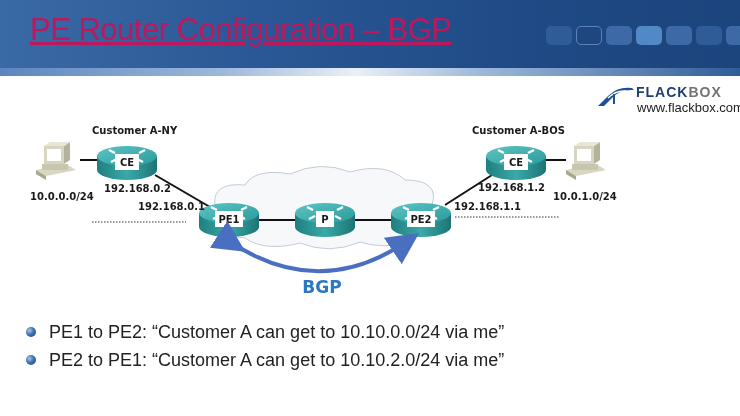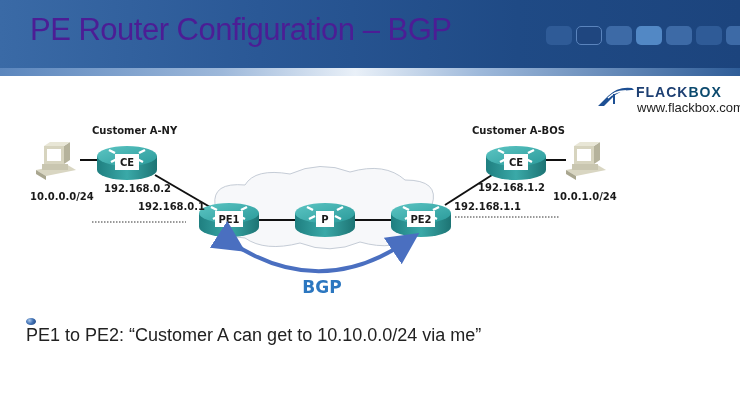--- a/index.html
+++ b/index.html
@@ -2,36 +2,36 @@
 <html><head>
 <meta charset="utf-8">
 <style>
   html, body { margin:0; padding:0; }
   body { width:740px; height:416px; background:#ffffff; position:relative; overflow:hidden;
          font-family:"Liberation Sans", sans-serif; }
   .header { position:absolute; left:0; top:0; width:740px; height:75px;
             background:linear-gradient(90deg,#3a6aa6 0%,#2a5896 35%,#1f4a85 70%,#1c447d 100%); }
   .header-strip { position:absolute; left:0; top:68px; width:740px; height:8px;
             background:linear-gradient(90deg,#5b86bd 0%,#9db8da 30%,#e9f0f8 48%,#9db8da 65%,#2f5d98 100%); }
-  .title { position:absolute; left:30px; top:12px; font-size:31px; color:#4c1d95; letter-spacing:-0.5px;
-           font-family:"Liberation Sans", sans-serif; }
+  .title { position:absolute; left:30px; top:12px; font-size:31px; color:#be185d; letter-spacing:-0.5px;
+           font-family:"Liberation Sans", sans-serif;text-decoration:underline; }
   .tiles { position:absolute; left:546px; top:26px; display:flex; gap:4px; }
   .tile { width:26px; height:19px; border-radius:5px; background:#2f5b97; }
   .tile.outlined { background:#1f467f; border:1px solid #5a84bd; width:24px; height:17px; }
   .tile.mid { background:#3d6aa6; }
   .tile.active { background:#5288c5; }
   .logo { position:absolute; left:596px; top:84px; }
   .logo-name { position:absolute; left:40px; top:0; font-size:14px; color:#1d3f72; font-weight:bold; letter-spacing:1px; white-space:nowrap; }
-  .logo-name .box { color:#0c4a6e; }
+  .logo-name .box { color:#737373; }
   .logo-url { position:absolute; left:41px; top:16px; font-size:13px; color:#222; white-space:nowrap; }
   svg.diagram { position:absolute; left:0; top:0; }
   .lbl { font-family:"DejaVu Sans", sans-serif; font-size:10px; font-weight:bold; fill:#1a1a1a; }
   .bgp { font-family:"DejaVu Sans", sans-serif; font-size:17px; font-weight:bold; fill:#2c77c0; }
   .bullets { position:absolute; left:26px; top:318px; }
-  .bullet { position:relative; height:28px; display:flex; align-items:flex-start;flex-direction:column; }
+  .bullet { position:relative; height:28px; display:flex; align-items:center; }
   .dot { width:10px; height:10px; border-radius:50%; background:radial-gradient(circle at 35% 35%,#a9c6ea 0%,#3f70b3 45%,#1c3f78 100%); margin-right:13px; }
   .btxt { font-size:18px; color:#222; font-family:"Liberation Sans", sans-serif; }
 </style>
 </head>
 <body>
 
 <div class="header"></div>
 <div class="header-strip"></div>
 <div class="title">PE Router Configuration – BGP</div>
 <div class="tiles">
@@ -140,13 +140,17 @@
 
   <path d="M232,243 Q320,300 406,242" stroke="#4a6fc0" stroke-width="4" fill="none" marker-start="url(#ah)" marker-end="url(#ah)"></path>
   <text class="bgp" x="322" y="293" text-anchor="middle">BGP</text>
 </svg>
 
 <div class="bullets">
   <div class="bullet">
     <span class="dot"></span>
     <span class="btxt">PE1 to PE2: “Customer A can get to 10.10.0.0/24 via me”</span>
   </div>
+  <div class="bullet">
+    <span class="dot"></span>
+    <span class="btxt">PE2 to PE1: “Customer A can get to 10.10.2.0/24 via me”</span>
+  </div>
 </div>
 
 </body></html>

